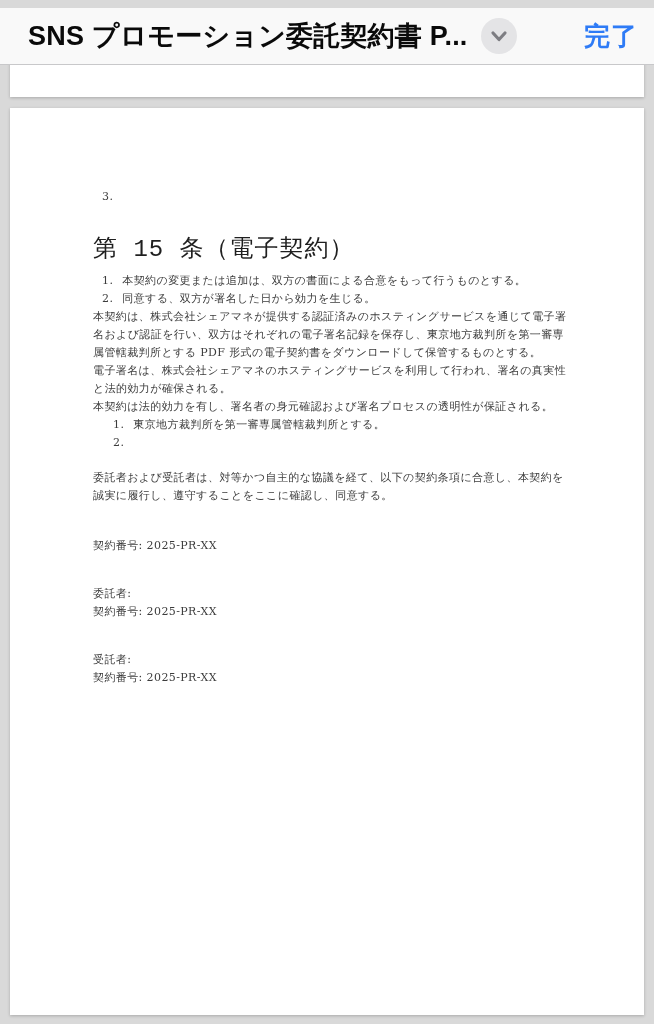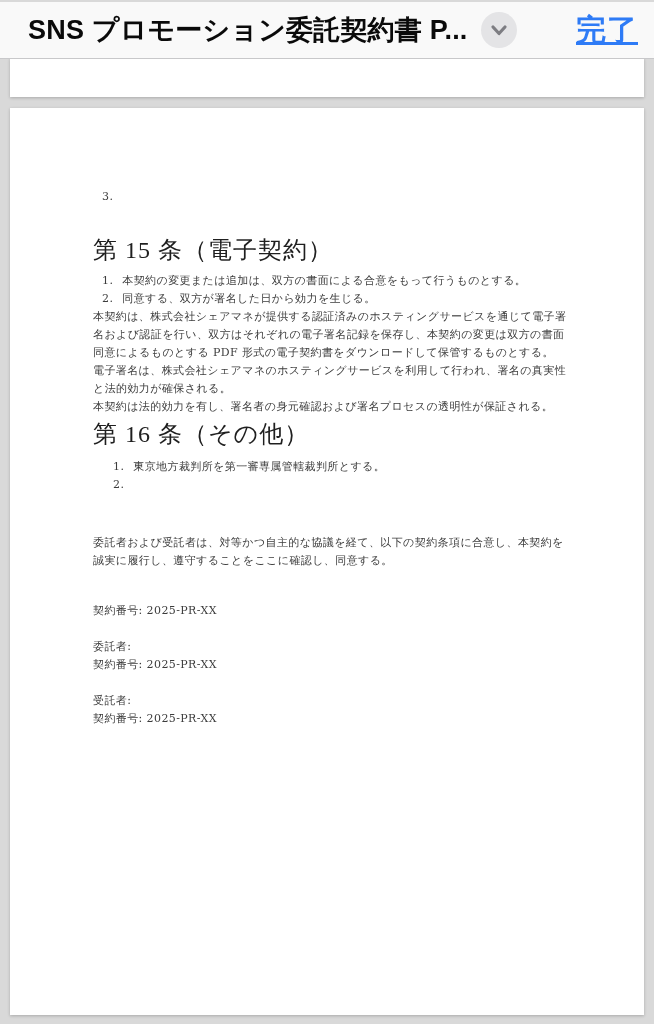--- a/index.html
+++ b/index.html
@@ -8,21 +8,21 @@
     position: relative;
     width: 654px;
     height: 1024px;
     background: #d9d9d9;
     overflow: hidden;
     font-family: "Liberation Sans", sans-serif;
   }
   
   .navbar {
     position: absolute;
-    top: 2px; left: 0; right: 0;
+    top: 8px; left: 0; right: 0;
     height: 57px;
     background: #f9f9f9;
     border-bottom: 1px solid #c8c8ca;
     display: flex;
     align-items: center;
     padding: 0 14px;
     z-index: 3;
   }
   .nav-title {
     margin-left: 14px;
@@ -42,26 +42,25 @@
     align-items: center;
     justify-content: center;
     flex: none;
     cursor: pointer;
   }
   .spacer { flex: 1; }
   .done-btn {
     border: none;
     background: none;
     font-family: "Liberation Sans", sans-serif;
-    font-size: 30px;
+    font-size: 26px;
     font-weight: 700;
     cursor: pointer;
     padding: 0 2px;
     letter-spacing: 1px;
-    text-decoration: underline;
   }
   
   .doc-area {
     position: absolute;
     top: 57px; left: 0; right: 0; bottom: 0;
     background: #d9d9d9;
   }
   .prev-page {
     position: absolute;
     top: 1px; left: 10px; right: 10px;
@@ -82,31 +81,31 @@
     font-size: 11px;
     line-height: 18px;
     color: #3c3c3c;
     letter-spacing: 0.4px;
   }
   .oli { display: flex; }
   .oli .num { flex: none; margin-right: 9px; }
   .list15 { padding-left: 9px; }
   .list16 { padding-left: 20px; }
   .article-heading {
-    font-family: Liberation Serif, serif;
+    font-family: Liberation Mono, monospace;
     font-size: 24px;
     font-weight: 500;
     line-height: 28px;
     color: #1f1f1f;
     letter-spacing: 1px;
   }
   .h15 { margin: 30px 0 8px 0; }
   .h16 { margin: 4px 0 10px 0; }
-  .closing { margin-top: 40px; }
-  .sig-block { margin-top: 18px; }
+  .closing { margin-top: 17px; }
+  .sig-block { margin-top: 30px; }
   .sig-first { margin-top: 32px; }
 </style>
 </head>
 <body>
 
 <div class="screen">
 
   <div class="navbar">
     <div class="nav-title">SNS プロモーション委託契約書 P...</div>
     <button class="chevron-btn">
@@ -135,25 +134,24 @@
           <div class="oli">
             <span class="num">1.</span>
             <span>本契約の変更または追加は、双方の書面による合意をもって行うものとする。</span>
           </div>
           <div class="oli">
             <span class="num">2.</span>
             <span>同意する、双方が署名した日から効力を生じる。</span>
           </div>
         </div>
 
-        <p>本契約は、株式会社シェアマネが提供する認証済みのホスティングサービスを通じて電子署名および認証を行い、双方はそれぞれの電子署名記録を保存し、本契約の変更は双方の書面同意によるものとする PDF 形式の電子契約書をダウンロードして保管するものとする。</p>
+        <p>本契約は、株式会社シェアマネが提供する認証済みのホスティングサービスを通じて電子署名および認証を行い、双方はそれぞれの電子署名記録を保存し、東京地方裁判所を第一審専属管轄裁判所とする PDF 形式の電子契約書をダウンロードして保管するものとする。</p>
         <p>電子署名は、株式会社シェアマネのホスティングサービスを利用して行われ、署名の真実性と法的効力が確保される。</p>
         <p>本契約は法的効力を有し、署名者の身元確認および署名プロセスの透明性が保証される。</p>
 
-        <div class="article-heading h16">第 16 条（その他）</div>
 
         <div class="list16">
           <div class="oli">
             <span class="num">1.</span>
             <span>東京地方裁判所を第一審専属管轄裁判所とする。</span>
           </div>
           <div class="oli">
             <span class="num">2.</span>
           </div>
         </div>

